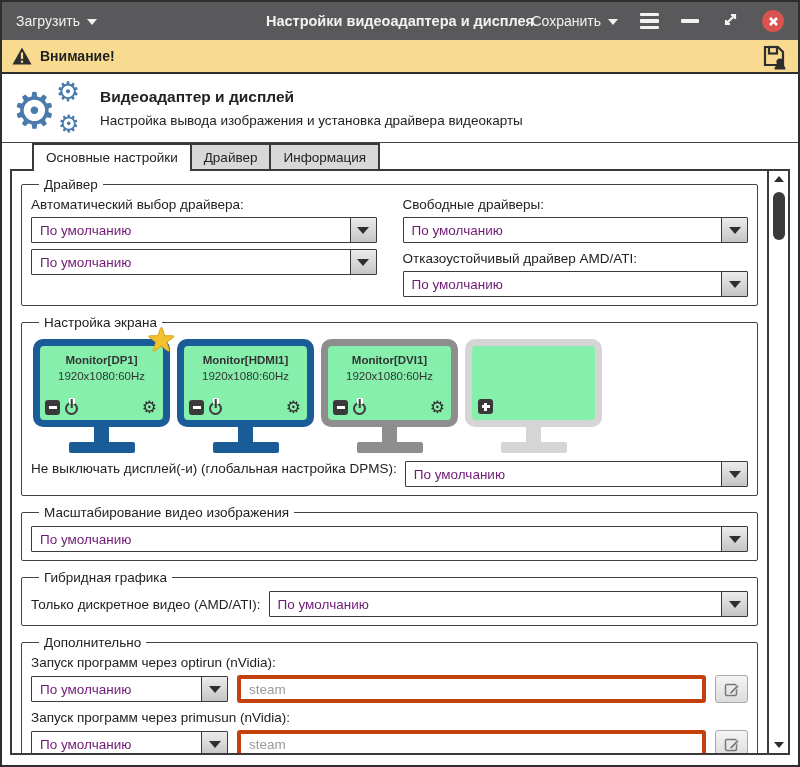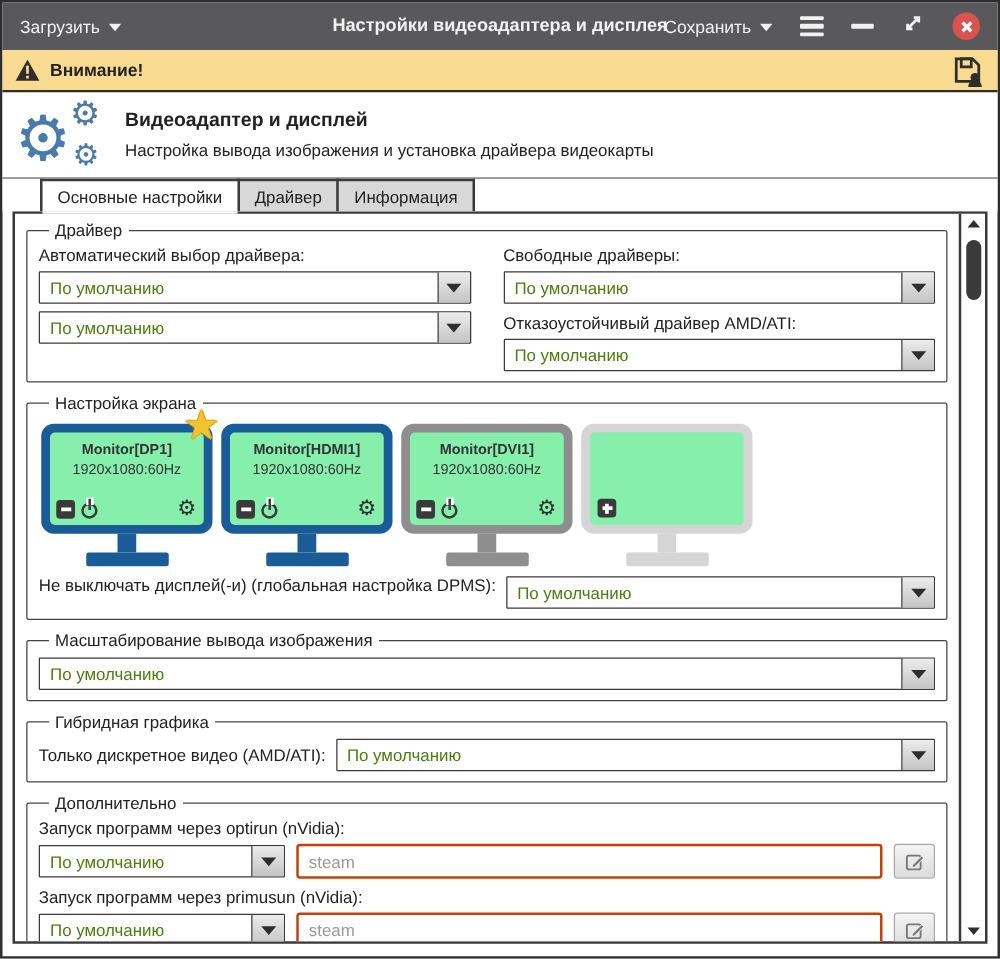--- a/index.html
+++ b/index.html
@@ -77,21 +77,21 @@
     background:#3a3a3a; border-radius:6px; }
   
   fieldset { border:1.5px solid #444; border-radius:2px; margin:0 4px 9px;
     padding:3px 9px 8px; }
   legend { font-size:13.5px; padding:0 5px; margin-left:8px; color:#222; }
   .lbl { font-size:13.5px; color:#222; display:block; margin:2px 0 5px; }
   
   .combo { display:flex; align-items:stretch; border:1.5px solid #3a3a3a;
     height:26px; background:#fff; border-radius:1px; }
   .combo-text { flex:1 1 auto; font-size:13.5px; display:flex; align-items:center;
-    padding-left:8px; color:#4d7c0f; white-space:nowrap; overflow:hidden; }
+    padding-left:8px; color:#701a75; white-space:nowrap; overflow:hidden; }
   .combo-arrow { flex:0 0 26px; border-left:1.5px solid #3a3a3a;
     background:linear-gradient(#ececec,#c4c4c4); display:flex;
     align-items:center; justify-content:center; }
   .combo-arrow i { width:0; height:0; border-left:6px solid transparent;
     border-right:6px solid transparent; border-top:7px solid #2e2e2e; }
   .grid2 { display:grid; grid-template-columns:1fr 1fr; column-gap:26px; row-gap:6px; }
   
   .monitors { display:flex; gap:7px; margin:6px 2px 8px; }
   .monitor { width:137px; position:relative; }
   .mon-body { height:88px; border-radius:10px; padding:7px; }
@@ -131,21 +131,21 @@
     text-shadow:-1px 0 #d9a21b,1px 0 #d9a21b,0 -1px #d9a21b,0 1px #d9a21b; }
   .dpms-row { display:flex; align-items:flex-start; gap:8px; }
   .dpms-row .lbl { margin:0; white-space:nowrap; }
   .dpms-row .combo { flex:1 1 auto; }
   .inline-row { display:flex; align-items:center; gap:8px; margin-top:3px; }
   .inline-row .lbl { margin:0; white-space:nowrap; }
   .inline-row .combo { flex:1 1 auto; }
   
   .run-row { display:flex; align-items:center; gap:9px; margin-bottom:7px; }
   .run-row .combo { flex:0 0 197px; }
-  .run-row input { flex:1 1 auto; height:28px; border:2px solid #c2410c;
+  .run-row input { flex:1 1 auto; height:28px; border:4px solid #c2410c;
     border-radius:3px; font-size:13.5px; padding:0 8px; color:#222;
     font-family:"Liberation Sans","DejaVu Sans",sans-serif; }
   .run-row input::placeholder { color:#9a9a9a; }
   .edit-btn { flex:0 0 33px; height:28px; border:1px solid #a8a8a8; border-radius:3px;
     background:linear-gradient(#f4f4f4,#dcdcdc); display:flex;
     align-items:center; justify-content:center; }
 </style>
 </head>
 <body>
 
@@ -331,21 +331,21 @@
           <div class="combo">
             <span class="combo-text">По умолчанию</span>
             <span class="combo-arrow">
                 <i></i>
               </span>
           </div>
         </div>
       </fieldset>
 
       <fieldset>
-        <legend>Масштабирование вывода изображения</legend>
+        <legend>Масштабирование видео изображения</legend>
         <div class="combo" style="margin-top:3px;">
           <span class="combo-text">По умолчанию</span>
           <span class="combo-arrow">
               <i></i>
             </span>
         </div>
       </fieldset>
 
       <fieldset>
         <legend>Гибридная графика</legend>

